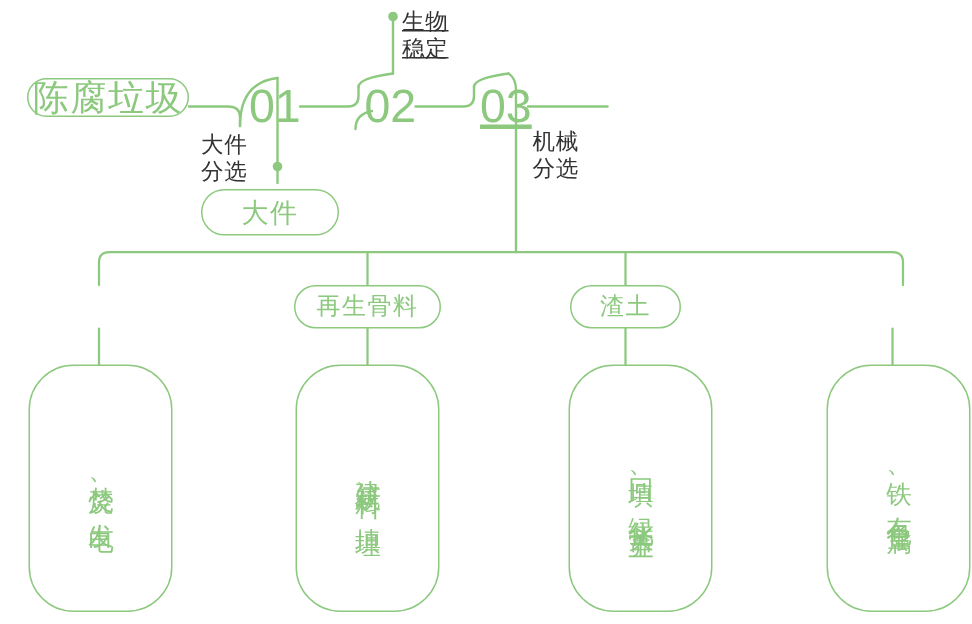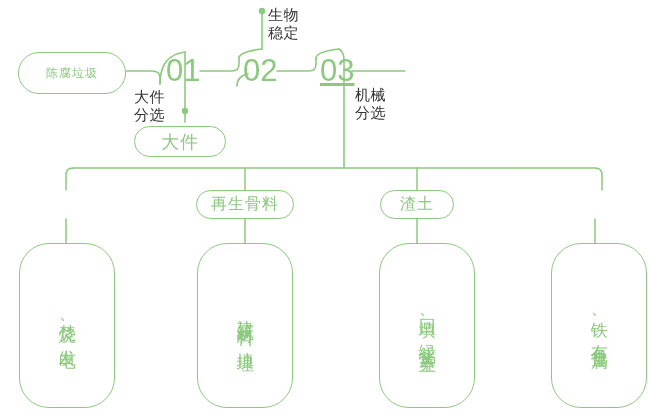--- a/index.html
+++ b/index.html
@@ -43,22 +43,22 @@
     align-items: center;
     justify-content: center;
     letter-spacing: 1px;
     white-space: nowrap;
   }
 
   .pill-source {
     left: 18px;
     top: 52px;
     width: 108px;
-    height: 42px;
-    font-size: 12px;
+    height: 26px;
+    font-size: 24px;
   }
   .pill-bulky {
     left: 134px;
     top: 126px;
     width: 92px;
     height: 31px;
     font-size: 18px;
   }
 
   .pill-cat {
@@ -87,21 +87,21 @@
 
   
   .annot {
     position: absolute;
     color: #333333;
     font-size: 15px;
     line-height: 1.18;
     white-space: pre-line;
     letter-spacing: 0.5px;
   }
-  .annot-bio     { left: 268px; top: 6px; }
+  .annot-bio     { left: 268px; top: 6px; text-decoration: underline; }
   .annot-bulky   { left: 134px; top: 88px; }
   .annot-mech    { left: 355px; top: 86px; }
 
   
   .outcome-box {
     position: absolute;
     box-sizing: border-box;
     border: 1.3px solid #8CC97E;
     border-radius: 30px;
     background: #ffffff;

